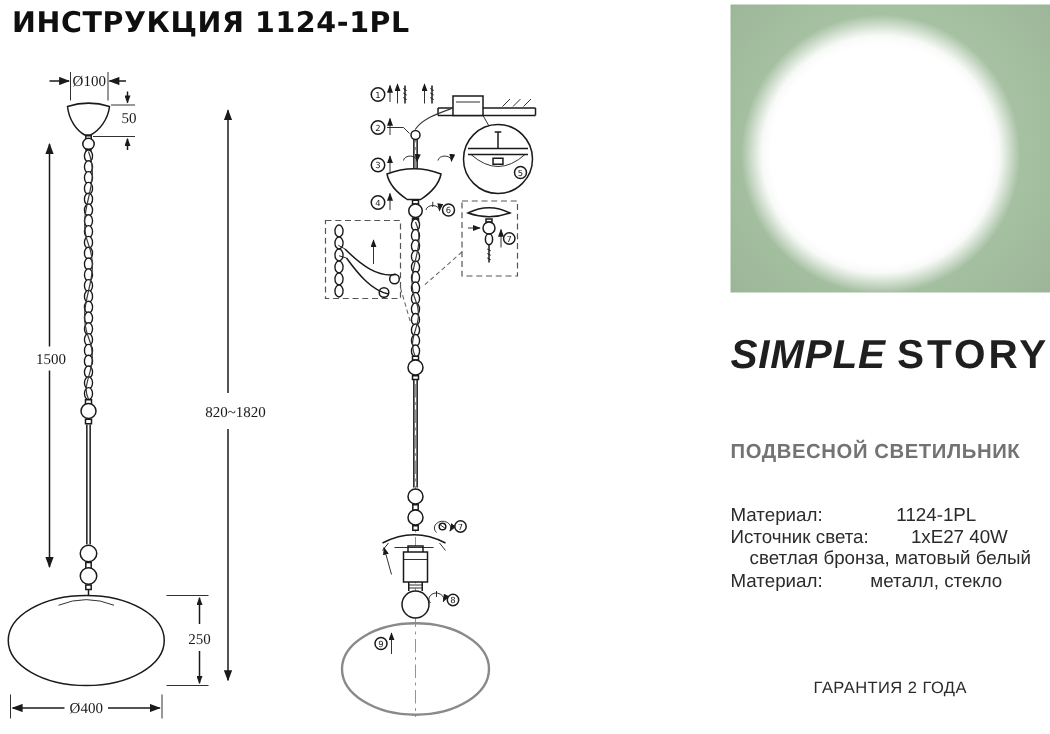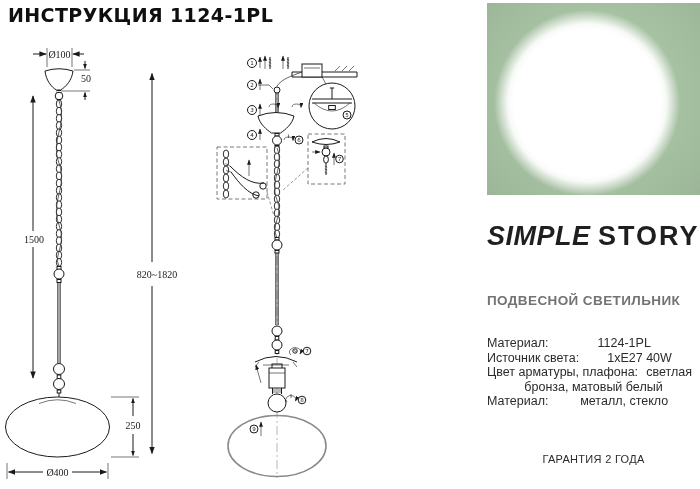--- a/index.html
+++ b/index.html
@@ -324,21 +324,20 @@
     <div class="specs">
       <div class="spec-row">
         <span class="spec-label">Материал:</span>
         <span class="spec-value">1124-1PL</span>
       </div>
       <div class="spec-row">
         <span class="spec-label">Источник света:</span>
         <span class="spec-value">1xE27 40W</span>
       </div>
       <div class="spec-row">
-        <span class="spec-label">Цвет арматуры, плафона:</span>
         <span class="spec-value">светлая бронза, матовый белый</span>
       </div>
       <div class="spec-row">
         <span class="spec-label">Материал:</span>
         <span class="spec-value">металл, стекло</span>
       </div>
     </div>
 
     <div class="sheet-footer">
       <div>ГАРАНТИЯ 2 ГОДА</div>

